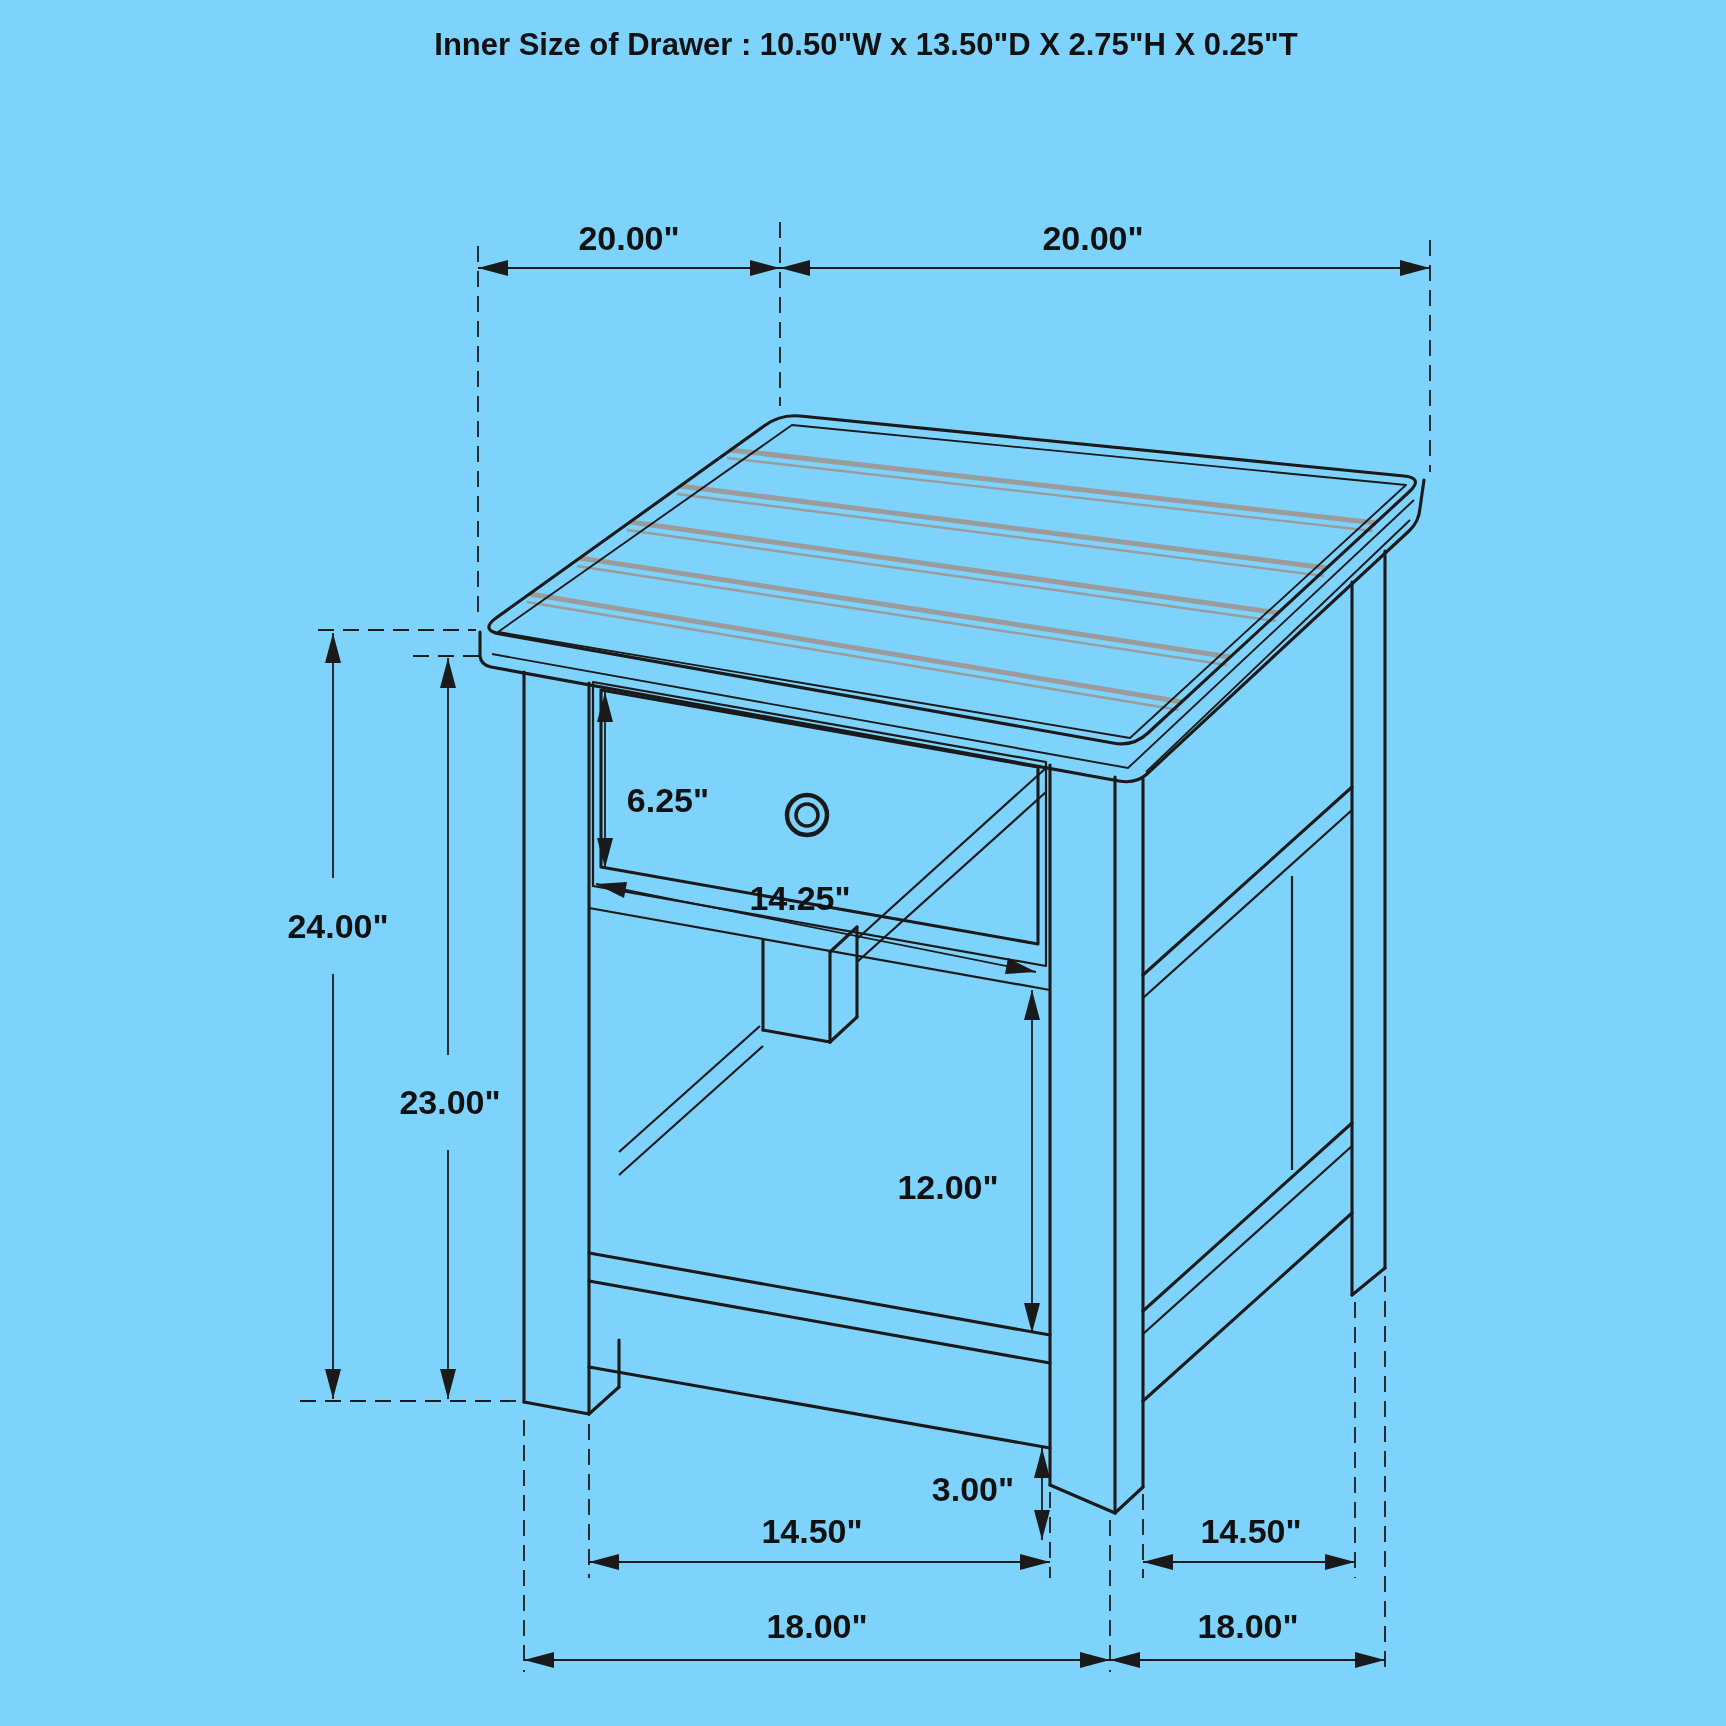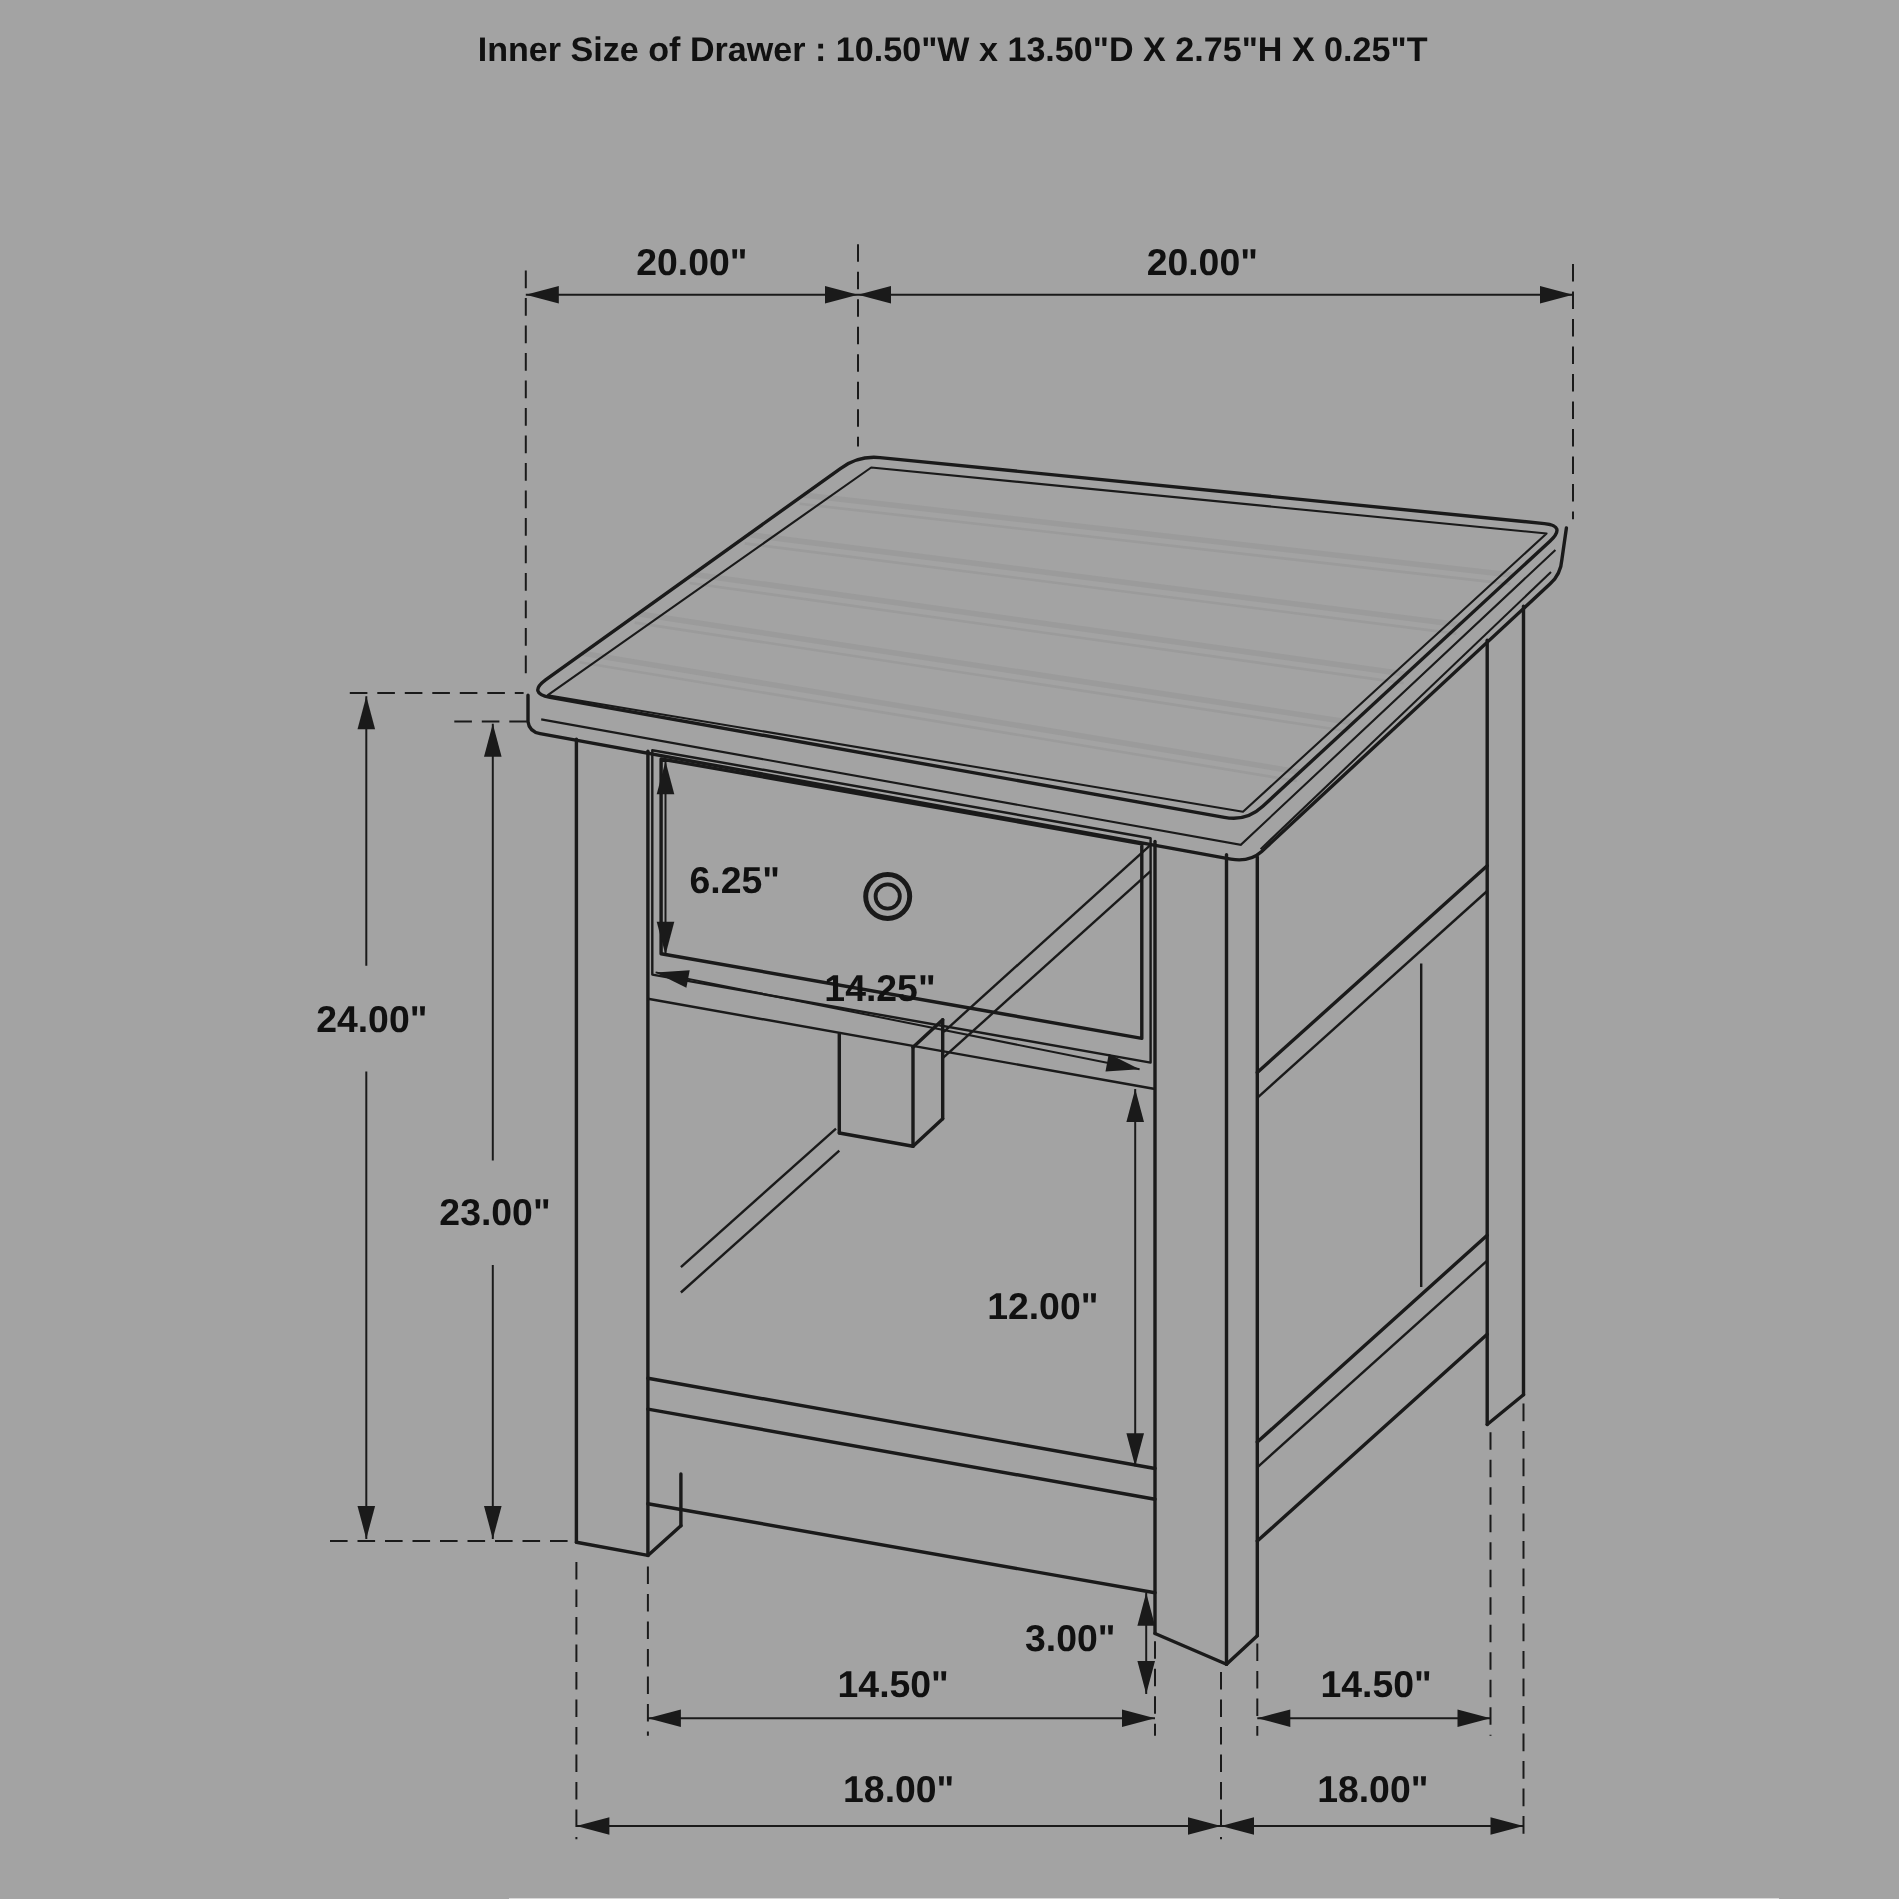--- a/index.html
+++ b/index.html
@@ -1,16 +1,16 @@
 <!DOCTYPE html>
 <html><head>
 <meta charset="utf-8">
 <style>
   html,body{margin:0;padding:0;background:#fff;}
-  .stage{position:relative;width:1726px;height:1726px;background:#a3a3a3;font-family:"Liberation Sans",sans-serif;}
+  .stage{position:relative;width:1726px;height:1726px;background:#7dd3fc;font-family:"Liberation Sans",sans-serif;}
   svg{position:absolute;left:0;top:0;}
   .ln{stroke:#1a1a1a;stroke-width:3.1;fill:none;stroke-linejoin:round;stroke-linecap:round;}
   .ln2{stroke:#1a1a1a;stroke-width:2.2;fill:none;stroke-linejoin:round;}
   .thin{stroke:#1a1a1a;stroke-width:1.9;fill:none;}
   .dim{stroke:#1a1a1a;stroke-width:1.8;fill:none;}
   .dash{stroke:#1a1a1a;stroke-width:1.8;fill:none;stroke-dasharray:16 9;}
   .arr{fill:#1a1a1a;stroke:none;}
   .grooveA{stroke:#9b9b9b;stroke-width:5;fill:none;}
   .grooveB{stroke:#9b9b9b;stroke-width:2.4;fill:none;}
   .dimlbl{font-family:"Liberation Sans",sans-serif;font-size:34px;font-weight:bold;fill:#111;text-anchor:middle;}

